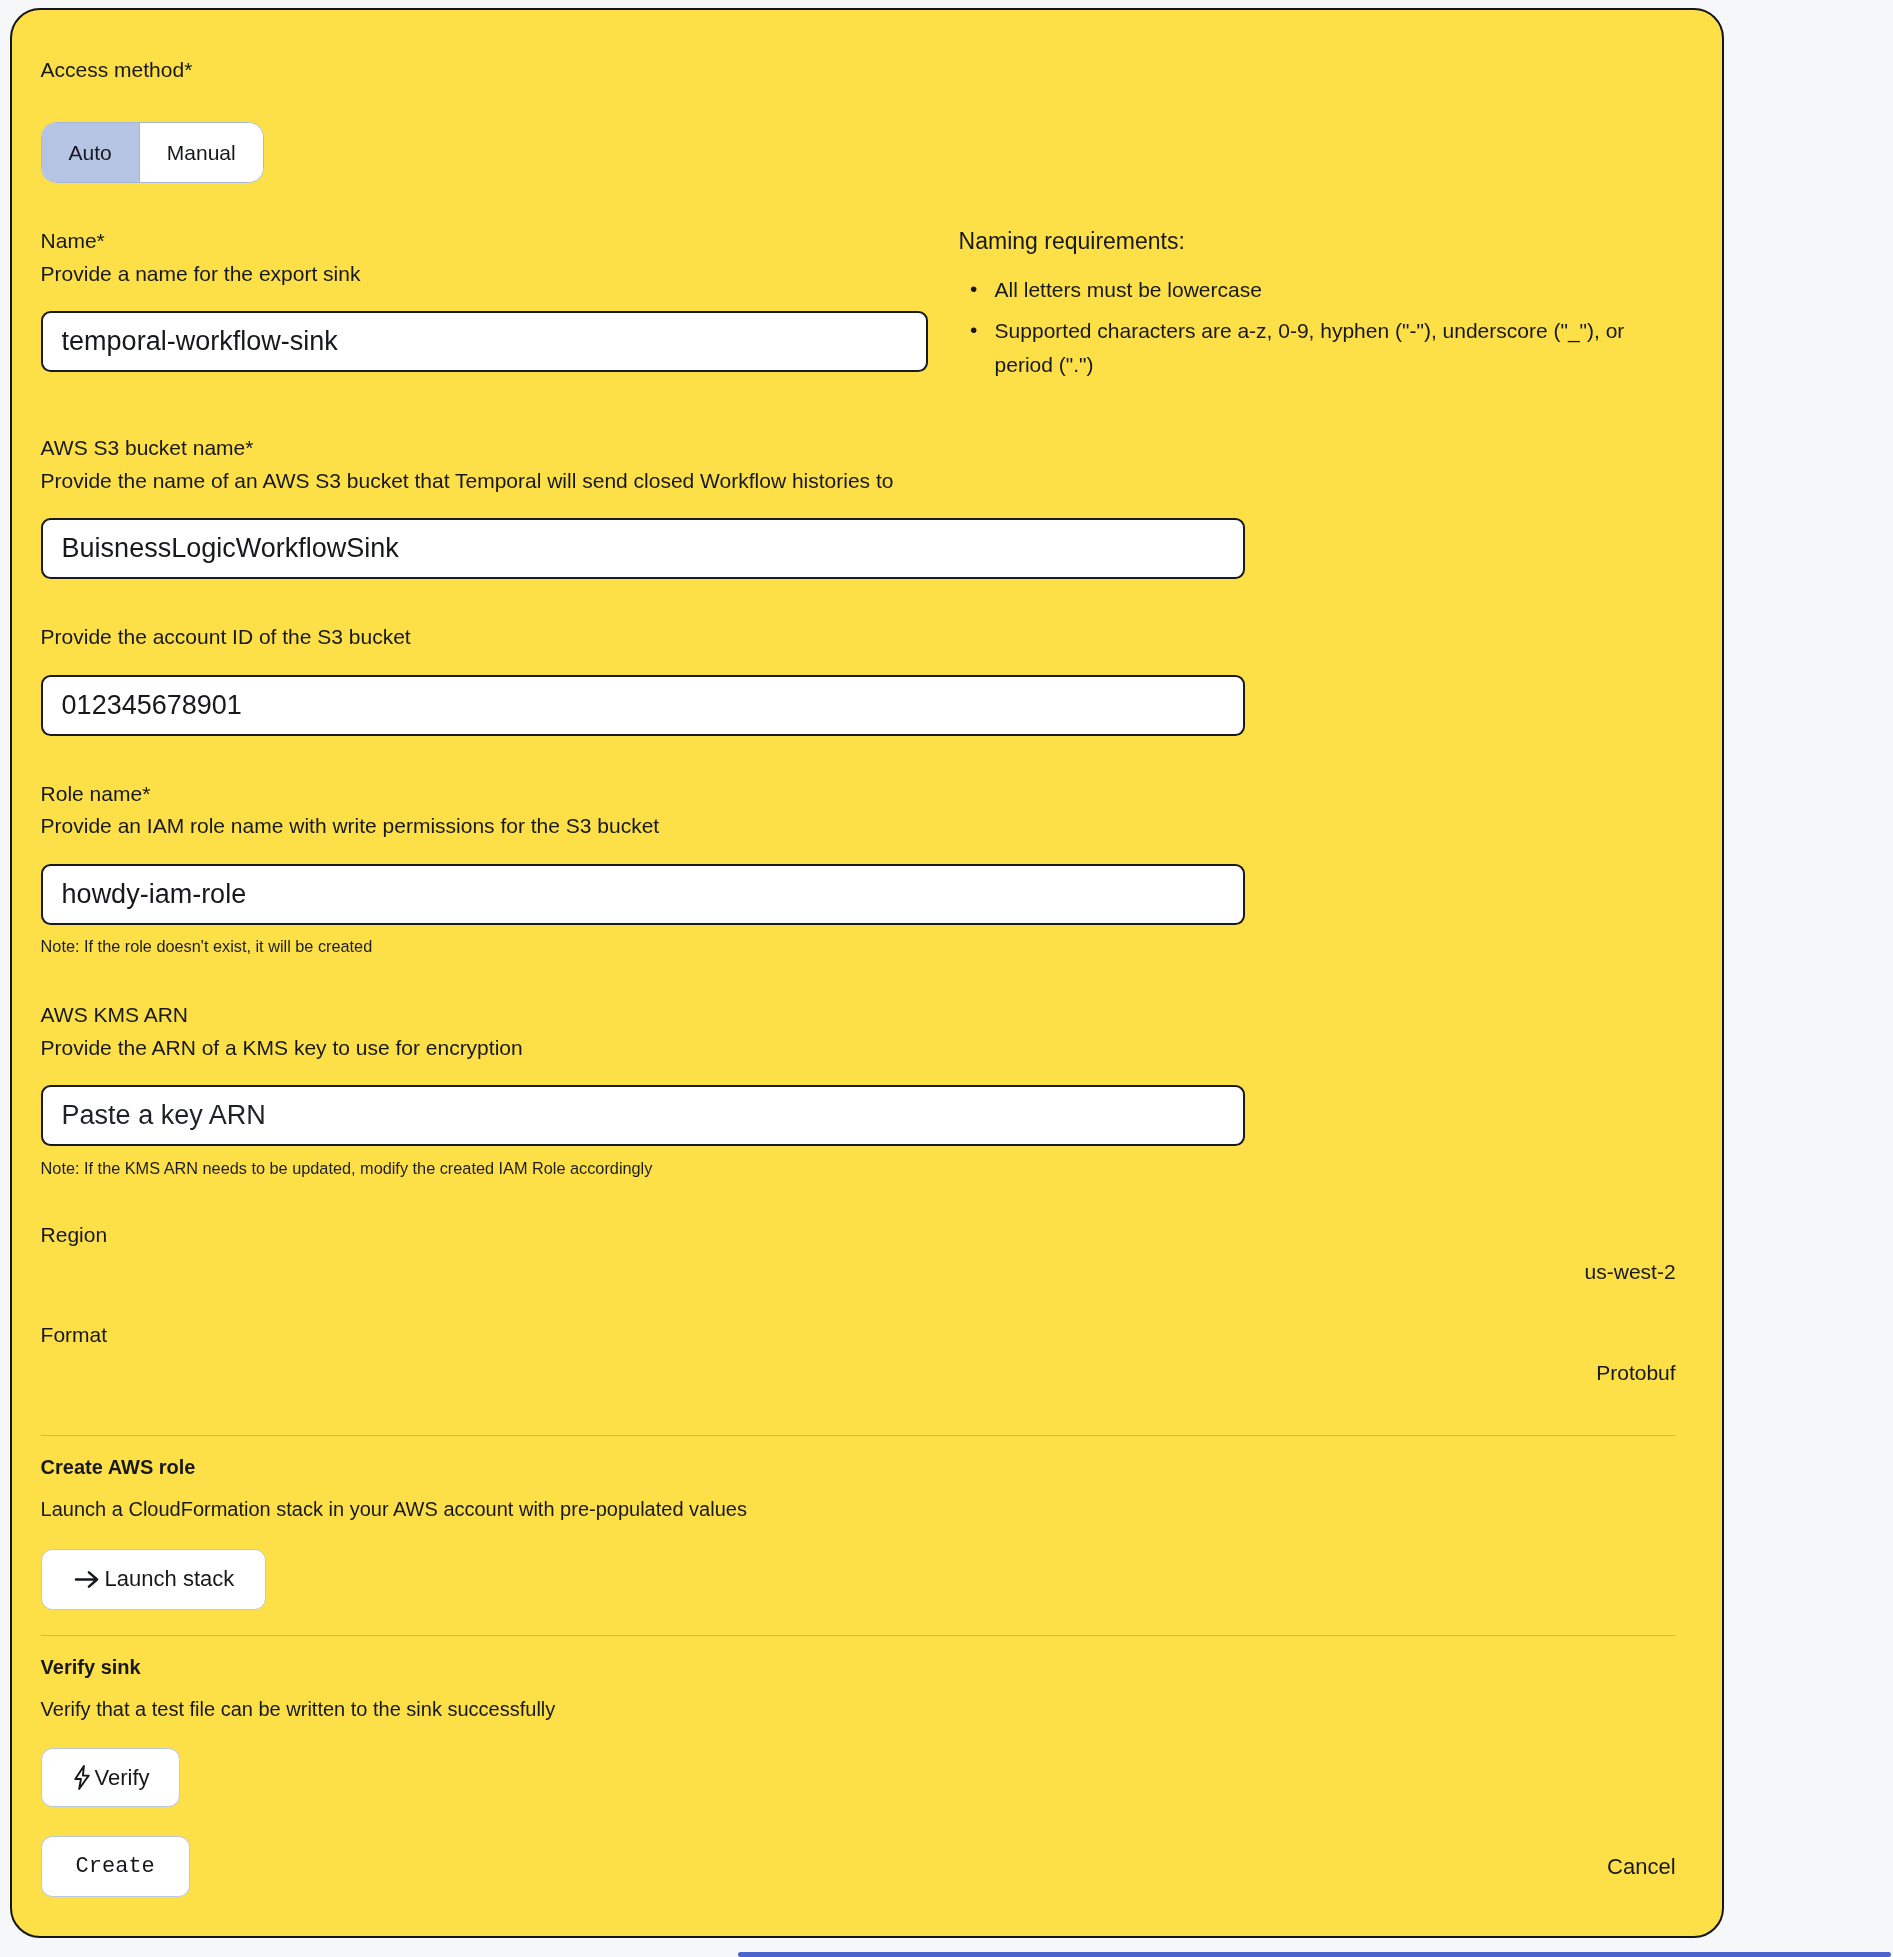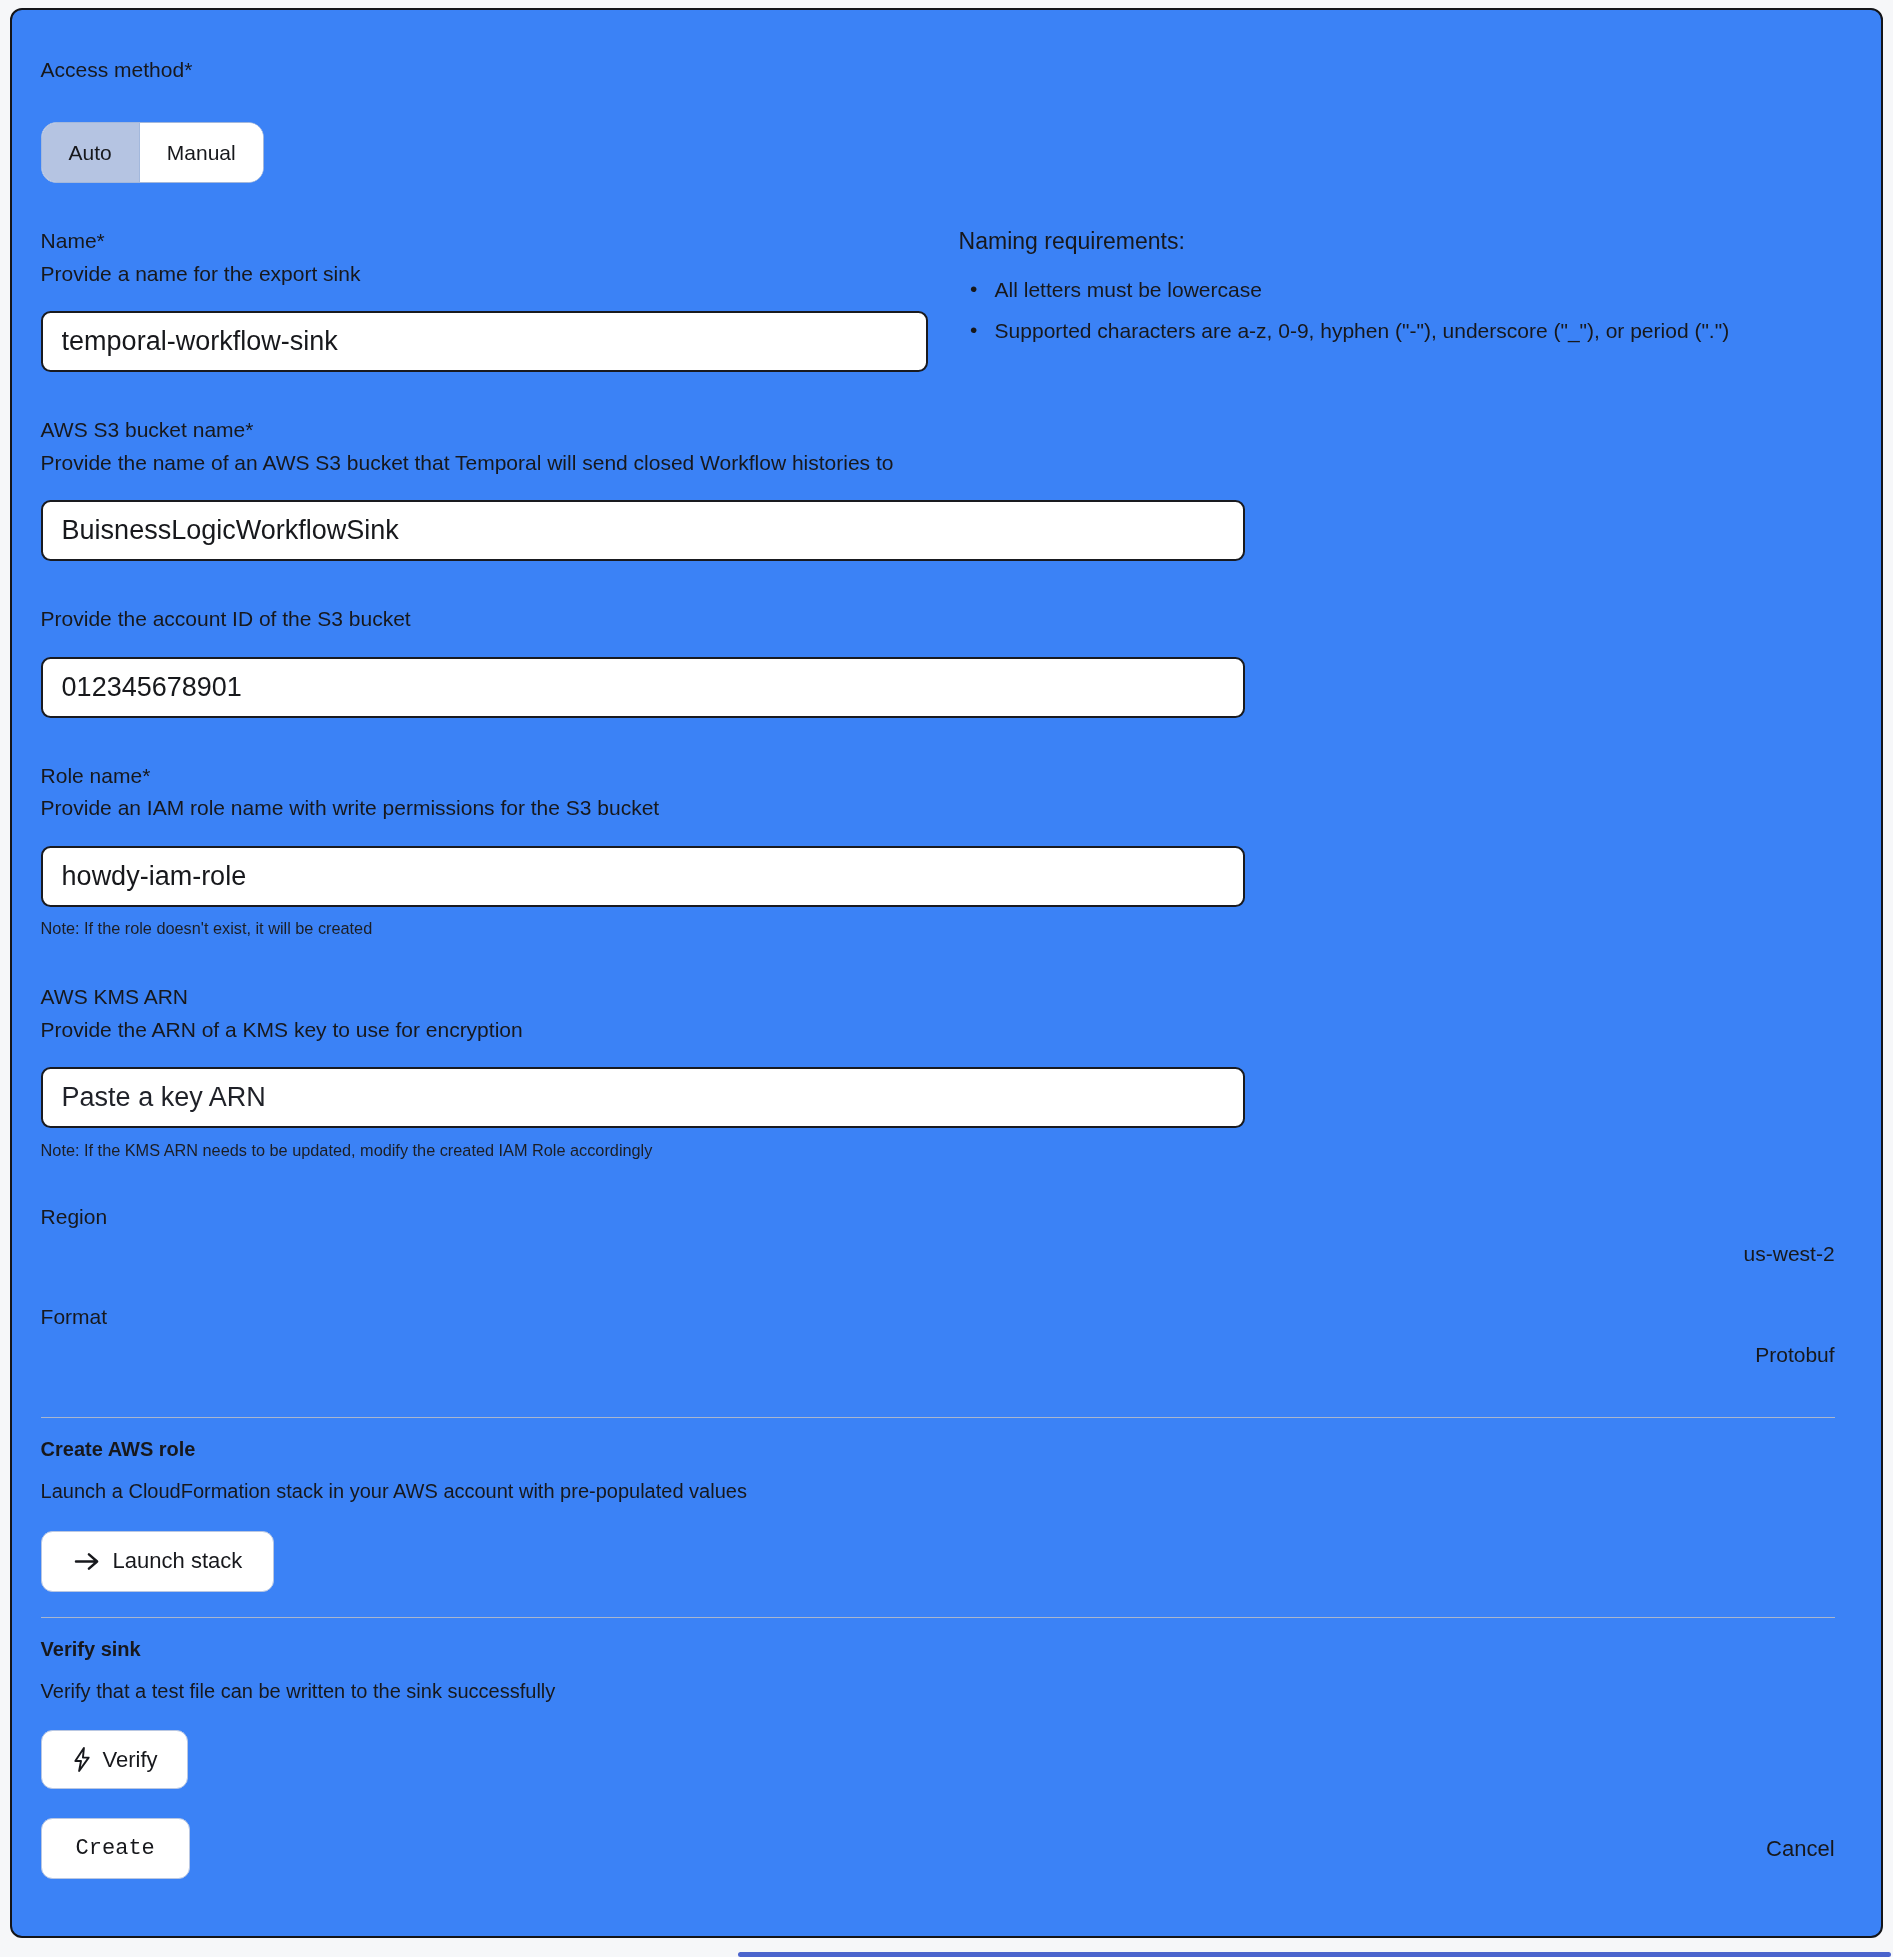--- a/index.html
+++ b/index.html
@@ -5,24 +5,24 @@
   html,body{margin:0;padding:0;}
   body{
     width:1894px;height:1958px;position:relative;
     background:#f6f7f9;
     font-family:"Liberation Sans", sans-serif;
     color:#17181c;
     -webkit-font-smoothing:antialiased;
   }
   .card{
     position:absolute;left:9.6px;top:7.6px;
-    width:1873px;height:1930px;box-sizing:border-box;
-    background:#3b82f6;
+    width:1714px;height:1930px;box-sizing:border-box;
+    background:#fde047;
     border:2.4px solid #141519;
-    border-radius:12px;
+    border-radius:30px;
     padding:44px 46px 0 29px;
     overflow:hidden;
   }
   .label{font-size:21px;line-height:32.5px;}
   .desc{font-size:21px;line-height:32.5px;}
   .note{font-size:16.3px;line-height:21px;margin-top:11.5px;color:#1c1e24;}
 
   
   .seg-label{margin-bottom:36px;}
   .segmented{
@@ -75,21 +75,21 @@
 
   .divider{
     border:none;border-top:1.9px solid #a9b6cd;
     margin:46px 0 0 0;width:100%;
   }
 
   .section-title{font-size:20px;font-weight:bold;line-height:31px;margin-top:16px;}
   .section-desc{font-size:20px;line-height:32.5px;margin-top:10px;}
 
   .outline-btn{
-    display:inline-flex;align-items:center;gap:11px;
+    display:inline-flex;align-items:center;gap:3px;
     height:61px;box-sizing:border-box;padding:0 31px;margin-top:23px;
     background:#ffffff;border:1.9px solid #b9c7e2;border-radius:11.5px;
     font-family:inherit;font-size:22px;color:#17181c;cursor:pointer;
   }
   .outline-btn svg{display:block;}
 
   .footer-row{
     display:flex;align-items:center;justify-content:space-between;
     margin-top:29px;padding-right:0;
   }

